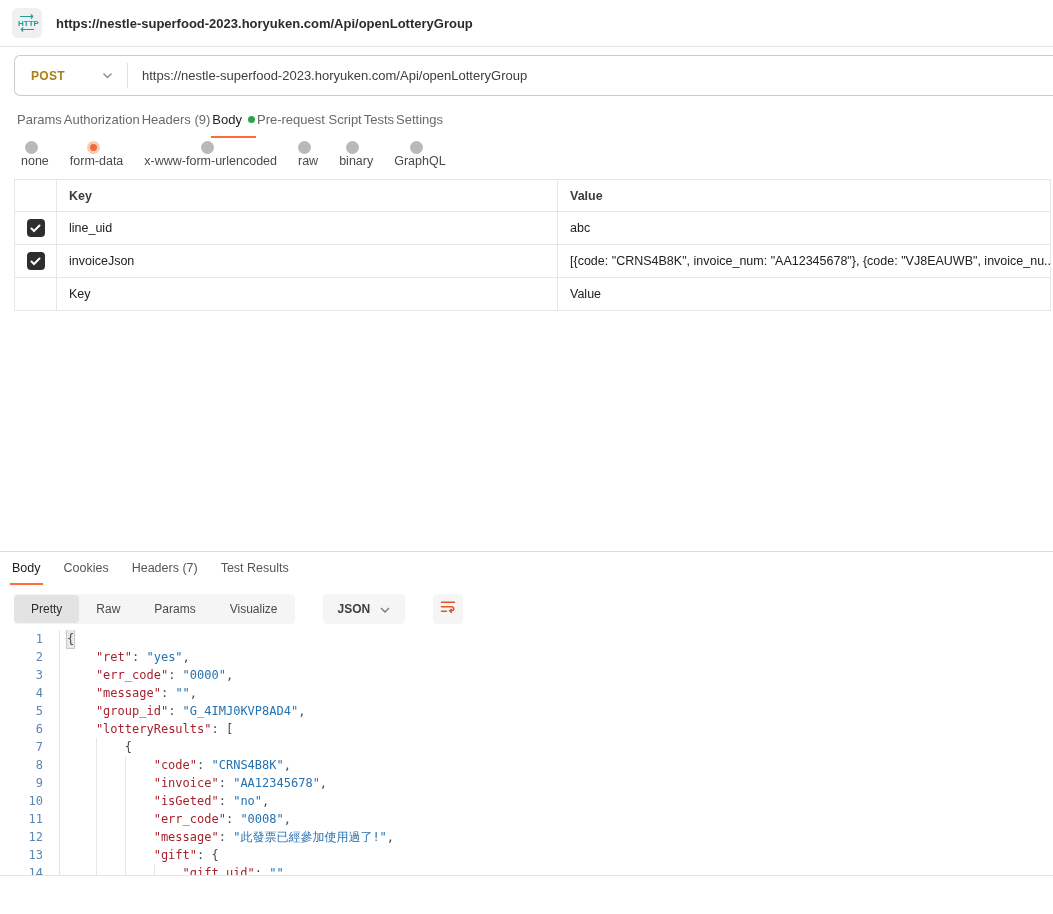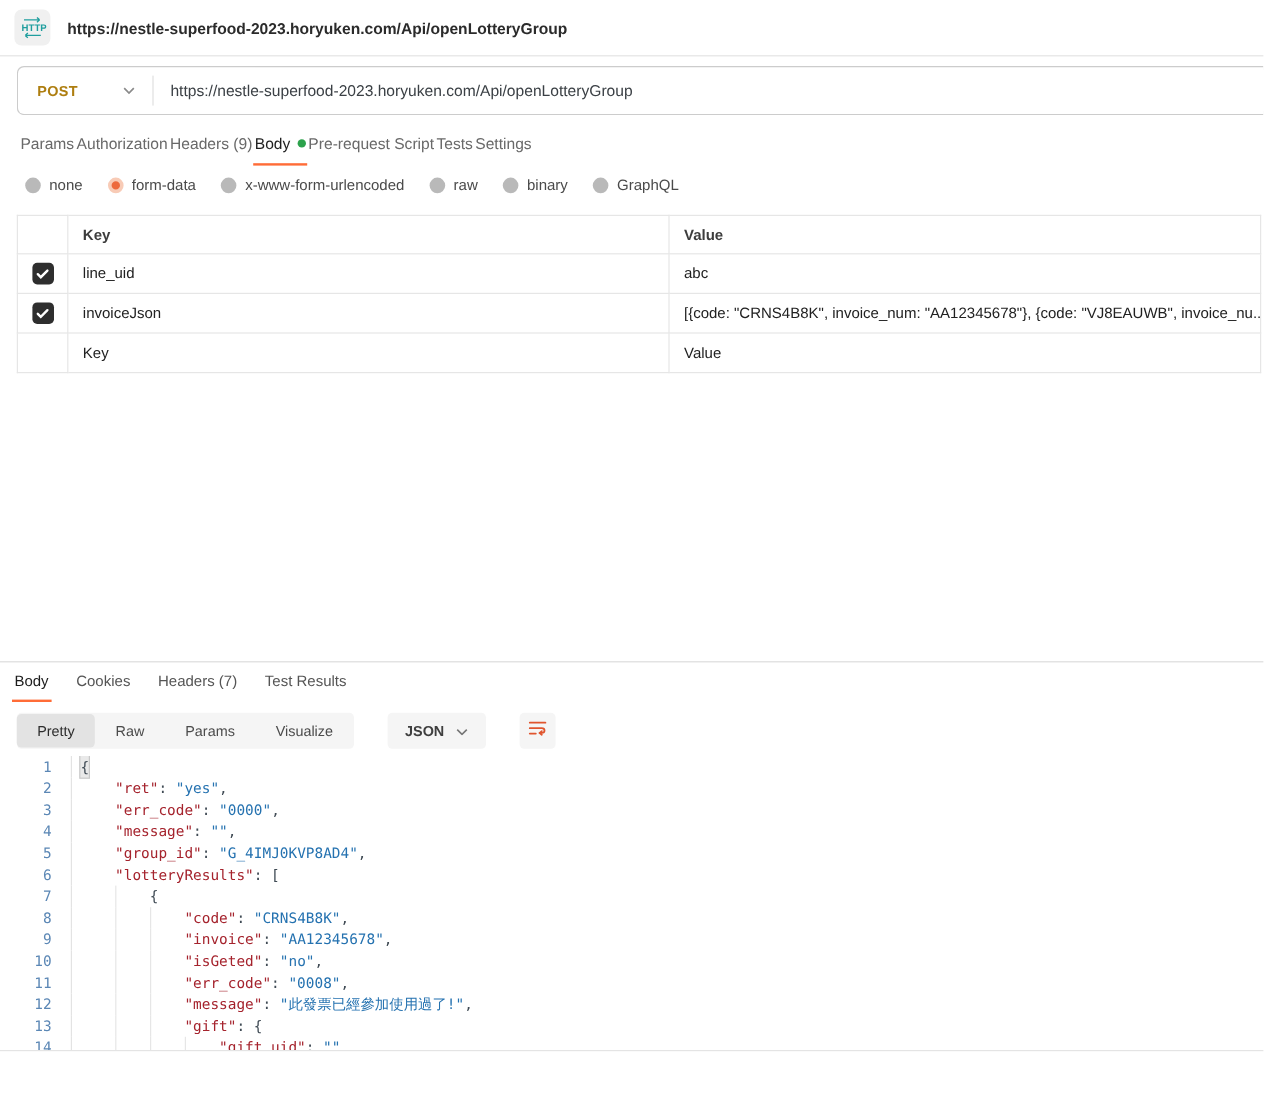--- a/index.html
+++ b/index.html
@@ -20,21 +20,21 @@
   .url-text { padding-left:14px; font-size:13px; color:#3b4045; white-space:nowrap; }
 
   
   .req-tabs { display:flex; padding:0 16px; margin-top:6px; height:36px; align-items:flex-end; font-size:13px; color:#696969; }
   .tab { padding:8px 1px 9px 1px; border-bottom:2px solid transparent; cursor:pointer; display:flex; align-items:center; gap:6px; }
   .tab.active { color:#1f1f1f; border-bottom-color:#ff6c37; }
   .green-dot { width:7px; height:7px; border-radius:50%; background:#2ca24c; display:inline-block; }
 
   
   .body-types { display:flex; gap:21px; padding-left:21px; height:28px; align-items:center; font-size:12.5px; color:#4a4a4a; margin-top:2px; }
-  .radio-item { display:flex; align-items:center; cursor:pointer; }
+  .radio-item { display:flex; align-items:center; cursor:pointer;flex-direction:column; }
   .radio { width:13px; height:13px; border-radius:50%; background:#b9b9b9; margin-right:7px; flex:none; }
   .radio.sel { width:13px; height:13px; background:#ed6a3d; border:3px solid #f8cbb6; }
 
   
   .kv-table { margin:11px 14px 0 14px; width:1037px; border-collapse:collapse; table-layout:fixed; font-size:12.5px; }
   .kv-table th, .kv-table td { border:1px solid #e6e6e6; padding:0 12px; height:33px; text-align:left; overflow:hidden; white-space:nowrap; }
   .kv-table { border:1px solid #d4d4d4; }
   .kv-table tr:first-child th { height:32px; font-weight:bold; color:#3d3d3d; font-size:12.5px; }
   .kv-table td { color:#212121; }
   .cb-cell { text-align:center !important; padding:0 !important; }

